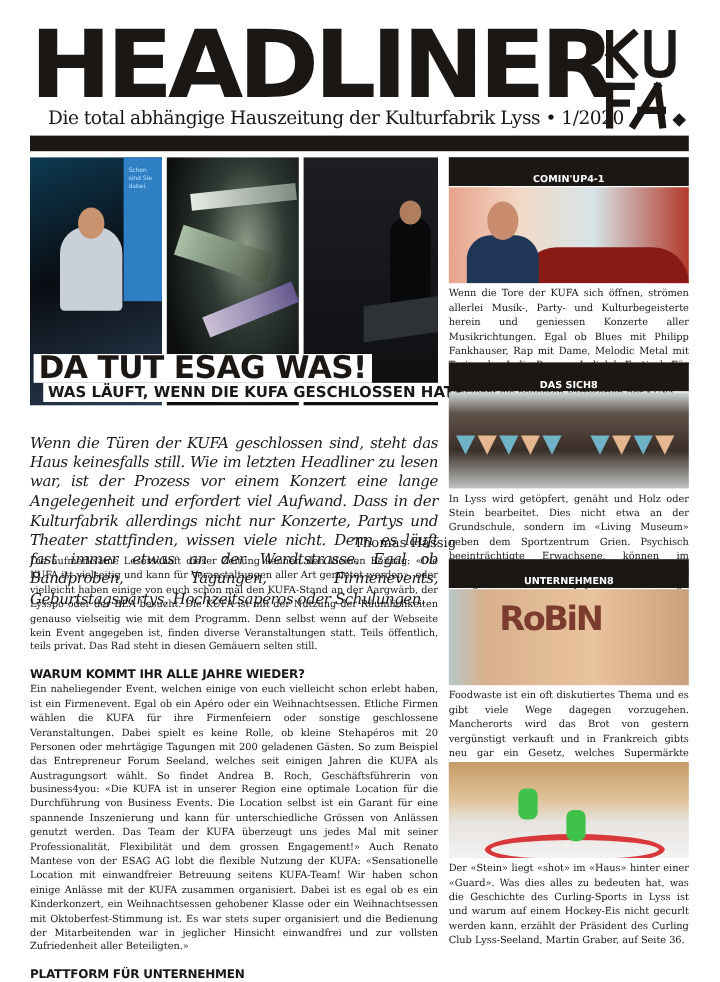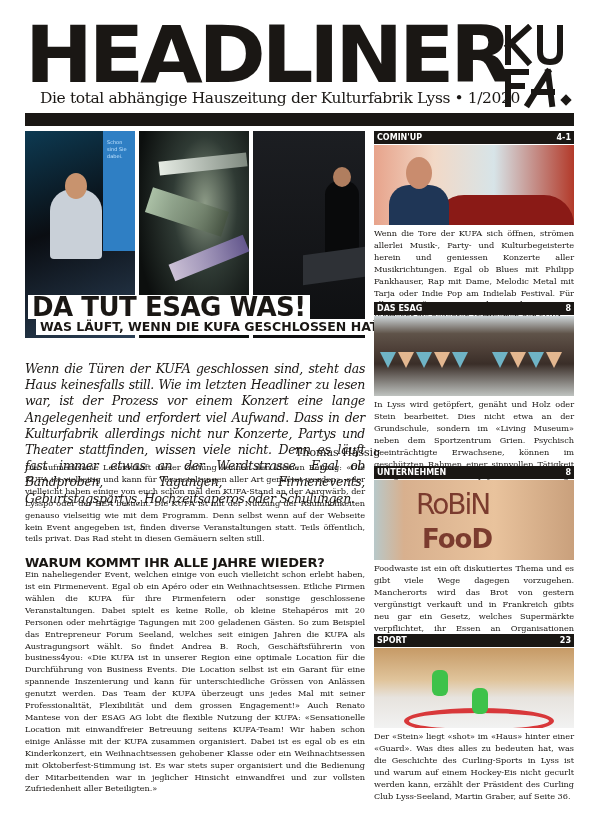--- a/index.html
+++ b/index.html
@@ -24,33 +24,33 @@
 .p3{left:228px;width:112px;background:linear-gradient(180deg,#1c1e22 0%,#0e0f11 100%)}
 .p3 .desk{position:absolute;left:50px;top:120px;width:62px;height:30px;background:#2e3136;transform:skewY(-8deg)}
 .p3 .person{position:absolute;left:72px;top:50px;width:34px;height:80px;background:#090a0b;border-radius:14px 14px 0 0}
 .p3 .phead{position:absolute;left:80px;top:36px;width:18px;height:20px;background:#b07e5f;border-radius:50%}
 .hero-title{left:28px;top:295px;background:#fff;font-family:"DejaVu Sans",sans-serif;font-weight:900;font-size:26px;line-height:24px;padding:0 4px;letter-spacing:-0.5px}
 .hero-sub{left:36px;top:319px;background:#fff;font-family:"DejaVu Sans",sans-serif;font-weight:900;font-size:12.5px;line-height:16px;padding:0 4px}
 .lead{left:25px;top:361px;width:340px;font-style:italic;font-size:12.5px;line-height:16.2px;text-align:justify;letter-spacing:-0.35px}
 .author{left:295px;top:446px;font-size:11px;}
 .body{left:25px;top:462px;width:340px;font-size:8.2px;line-height:11.9px;text-align:justify;letter-spacing:-0.05px}
 .body p{margin-bottom:11.9px}
-.body h3{font-family:"DejaVu Sans",sans-serif;font-weight:800;font-size:13px;line-height:11.9px;letter-spacing:-0.2px}
+.body h3{font-family:"DejaVu Sans",sans-serif;font-weight:800;font-size:10px;line-height:11.9px;letter-spacing:-0.2px}
 .rcol{left:374px;width:200px}
-.sechead{height:13px;background:#1a1714;color:#fff;font-family:"DejaVu Sans",sans-serif;font-weight:800;font-size:8px;line-height:13px;padding:0 3px;display:flex;justify-content:space-between}
+.sechead{height:13px;background:#1a1714;color:#fff;font-family:"DejaVu Sans",sans-serif;font-weight:800;font-size:8px;line-height:13px;padding:12px 3px;display:flex;justify-content:center}
 .img{margin-top:1px;height:80px;position:relative;overflow:hidden}
 .sectext{font-size:8.2px;line-height:11.9px;text-align:justify;letter-spacing:-0.05px;margin-top:3px}
 .i1{background:linear-gradient(90deg,#e7a38b 0%,#f2d9c7 30%,#d7e4e8 60%,#b33a2a 100%)}
 .i1 .sofa{position:absolute;left:60px;top:50px;width:140px;height:30px;background:#8a1a16;border-radius:30px 30px 0 0}
 .i1 .suit{position:absolute;left:15px;top:40px;width:60px;height:40px;background:#1f3656;border-radius:20px 20px 0 0}
 .i1 .face{position:absolute;left:32px;top:12px;width:26px;height:32px;background:#c98c6e;border-radius:50%}
 .i2{background:linear-gradient(180deg,#cfd7da 0%,#5f5349 22%,#4f4139 40%,#3a2e28 60%,#bfc3c0 100%)}
 .i2 .flag{position:absolute;top:36px;width:0;height:0;border-left:8px solid transparent;border-right:8px solid transparent;border-top:16px solid #6fb4c6}
 .i3{background:linear-gradient(90deg,#b8c8c9 0%,#d8b08e 15%,#e9c39d 60%,#c9a07c 100%)}
-.i3 .g1{position:absolute;left:42px;top:8px;font-family:"DejaVu Sans",sans-serif;font-weight:400;font-size:28px;color:#7b3b2e;letter-spacing:-2px}
+.i3 .g1{position:absolute;left:42px;top:8px;font-family:"DejaVu Sans",sans-serif;font-weight:700;font-size:28px;color:#7b3b2e;letter-spacing:-2px}
 .i3 .g2{position:absolute;left:48px;top:44px;font-family:"DejaVu Sans",sans-serif;font-weight:900;font-size:26px;color:#7b3b2e;letter-spacing:-1px}
 .i4{background:linear-gradient(180deg,#c69a66 0%,#e0c49b 40%,#e7e3de 62%,#f2f2f2 100%)}
 .i4 .ring{position:absolute;left:30px;top:60px;width:150px;height:26px;border:5px solid #d8383a;border-radius:50%}
 .i4 .p{position:absolute;width:16px;height:26px;background:#3ec24a;border-radius:6px}
 </style>
 </head>
 <body>
 
 <div class="abs masthead">HEADLINER</div>
 <div class="abs subtitle">Die total abhängige Hauszeitung der Kulturfabrik Lyss • 1/2020</div>
@@ -95,39 +95,40 @@
 <div class="abs hero-title">DA TUT ESAG WAS!</div>
 <div class="abs hero-sub">WAS LÄUFT, WENN DIE KUFA GESCHLOSSEN HAT?</div>
 
 <div class="abs lead">Wenn die Türen der KUFA geschlossen sind, steht das Haus keinesfalls still. Wie im letzten Headliner zu lesen war, ist der Prozess vor einem Konzert eine lange Angelegenheit und erfordert viel Aufwand. Dass in der Kulturfabrik allerdings nicht nur Konzerte, Partys und Theater stattfinden, wissen viele nicht. Denn es läuft fast immer etwas an der Werdtstrasse. Egal ob Bandproben, Tagungen, Firmenevents, Geburtstagspartys, Hochzeitsapéros oder Schulungen.</div>
 <div class="abs author">Thomas Hässig</div>
 
 <div class="abs body">
   <p>Die aufmerksame Leserschaft dieser Zeitung kennen den kleinen Beitrag: «Die KUFA ist vielseitig und kann für Veranstaltungen aller Art gemietet werden», oder vielleicht haben einige von euch schon mal den KUFA-Stand an der Aargwärb, der Lysspo oder der BEA besucht. Die KUFA ist mit der Nutzung der Räumlichkeiten genauso vielseitig wie mit dem Programm. Denn selbst wenn auf der Webseite kein Event angegeben ist, finden diverse Veranstaltungen statt. Teils öffentlich, teils privat. Das Rad steht in diesen Gemäuern selten still.</p>
   <h3>WARUM KOMMT IHR ALLE JAHRE WIEDER?</h3>
   <p>Ein naheliegender Event, welchen einige von euch vielleicht schon erlebt haben, ist ein Firmenevent. Egal ob ein Apéro oder ein Weihnachtsessen. Etliche Firmen wählen die KUFA für ihre Firmenfeiern oder sonstige geschlossene Veranstaltungen. Dabei spielt es keine Rolle, ob kleine Stehapéros mit 20 Personen oder mehrtägige Tagungen mit 200 geladenen Gästen. So zum Beispiel das Entrepreneur Forum Seeland, welches seit einigen Jahren die KUFA als Austragungsort wählt. So findet Andrea B. Roch, Geschäftsführerin von business4you: «Die KUFA ist in unserer Region eine optimale Location für die Durchführung von Business Events. Die Location selbst ist ein Garant für eine spannende Inszenierung und kann für unterschiedliche Grössen von Anlässen genutzt werden. Das Team der KUFA überzeugt uns jedes Mal mit seiner Professionalität, Flexibilität und dem grossen Engagement!» Auch Renato Mantese von der ESAG AG lobt die flexible Nutzung der KUFA: «Sensationelle Location mit einwandfreier Betreuung seitens KUFA-Team! Wir haben schon einige Anlässe mit der KUFA zusammen organisiert. Dabei ist es egal ob es ein Kinderkonzert, ein Weihnachtsessen gehobener Klasse oder ein Weihnachtsessen mit Oktoberfest-Stimmung ist. Es war stets super organisiert und die Bedienung der Mitarbeitenden war in jeglicher Hinsicht einwandfrei und zur vollsten Zufriedenheit aller Beteiligten.»</p>
+  <h3>PLATTFORM FÜR UNTERNEHMEN</h3>
 
 </div>
 
 <div class="abs rcol" style="top:131px">
   <div class="sechead">
     <span>COMIN'UP</span>
     <span>4-1</span>
   </div>
   <div class="img i1">
       <div class="sofa"></div>
       <div class="suit"></div>
       <div class="face"></div>
     </div>
   <div class="sectext">Wenn die Tore der KUFA sich öffnen, strömen allerlei Musik-, Party- und Kulturbegeisterte herein und geniessen Konzerte aller Musikrichtungen. Egal ob Blues mit Philipp Fankhauser, Rap mit Dame, Melodic Metal mit Tarja oder Indie Pop am Indielab Festival. Für alle Partygänger/innen gibts auch im neuen Jahrzehnt die beliebten Partyserien der KUFA.</div>
 </div>
 
 <div class="abs rcol" style="top:302px">
   <div class="sechead">
-    <span>DAS ESAG</span>
+    <span>DAS SICH</span>
     <span>8</span>
   </div>
   <div class="img i2">
     <div class="flag" style="left:6px"></div>
       <div class="flag" style="left:24px;border-top-color:#e3b790"></div>
       <div class="flag" style="left:42px"></div>
       <div class="flag" style="left:60px;border-top-color:#e3b790"></div>
       <div class="flag" style="left:78px"></div>
       <div class="flag" style="left:118px"></div>
       <div class="flag" style="left:136px;border-top-color:#e3b790"></div>
@@ -137,29 +138,24 @@
   <div class="sectext">In Lyss wird getöpfert, genäht und Holz oder Stein bearbeitet. Dies nicht etwa an der Grundschule, sondern im «Living Museum» neben dem Sportzentrum Grien. Psychisch beeinträchtigte Erwachsene, können im geschützten Rahmen einer sinnvollen Tätigkeit nachgehen und erfahren psychische Betreuung.</div>
 </div>
 
 <div class="abs rcol" style="top:466px">
   <div class="sechead">
     <span>UNTERNEHMEN</span>
     <span>8</span>
   </div>
   <div class="img i3">
     <span class="g1">RoBiN</span>
-    <span class="g2">FooD</span>
   </div>
   <div class="sectext">Foodwaste ist ein oft diskutiertes Thema und es gibt viele Wege dagegen vorzugehen. Mancherorts wird das Brot von gestern vergünstigt verkauft und in Frankreich gibts neu gar ein Gesetz, welches Supermärkte verpflichtet, ihr Essen an Organisationen abzugeben. In Biel gibts dafür neu einen öffentlichen Kühlschrank, der für jeden zugänglich ist.</div>
 </div>
 
 <div class="abs rcol" style="top:634px">
-  <div class="sechead">
-    <span>SPORT</span>
-    <span>23</span>
-  </div>
   <div class="img i4">
     <div class="ring"></div>
       <div class="p" style="left:58px;top:22px"></div>
       <div class="p" style="left:98px;top:40px"></div>
   </div>
   <div class="sectext">Der «Stein» liegt «shot» im «Haus» hinter einer «Guard». Was dies alles zu bedeuten hat, was die Geschichte des Curling-Sports in Lyss ist und warum auf einem Hockey-Eis nicht gecurlt werden kann, erzählt der Präsident des Curling Club Lyss-Seeland, Martin Graber, auf Seite 36.</div>
 </div>
 
 </body></html>

